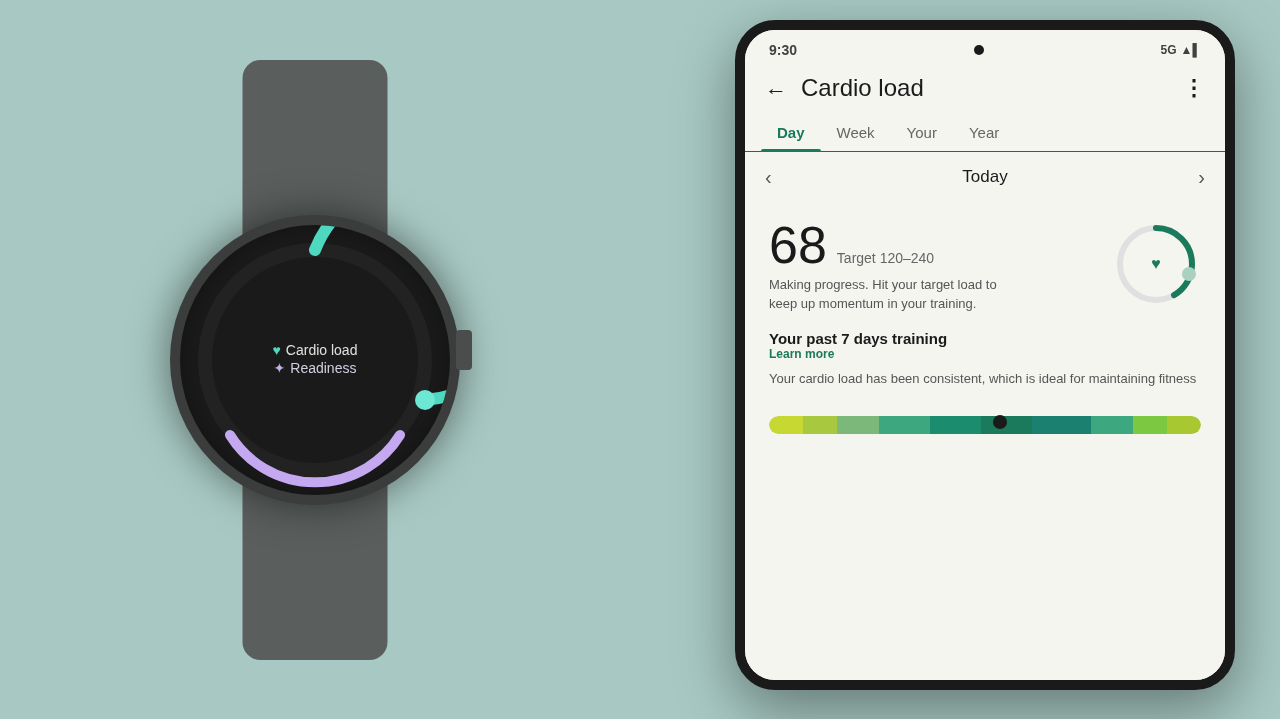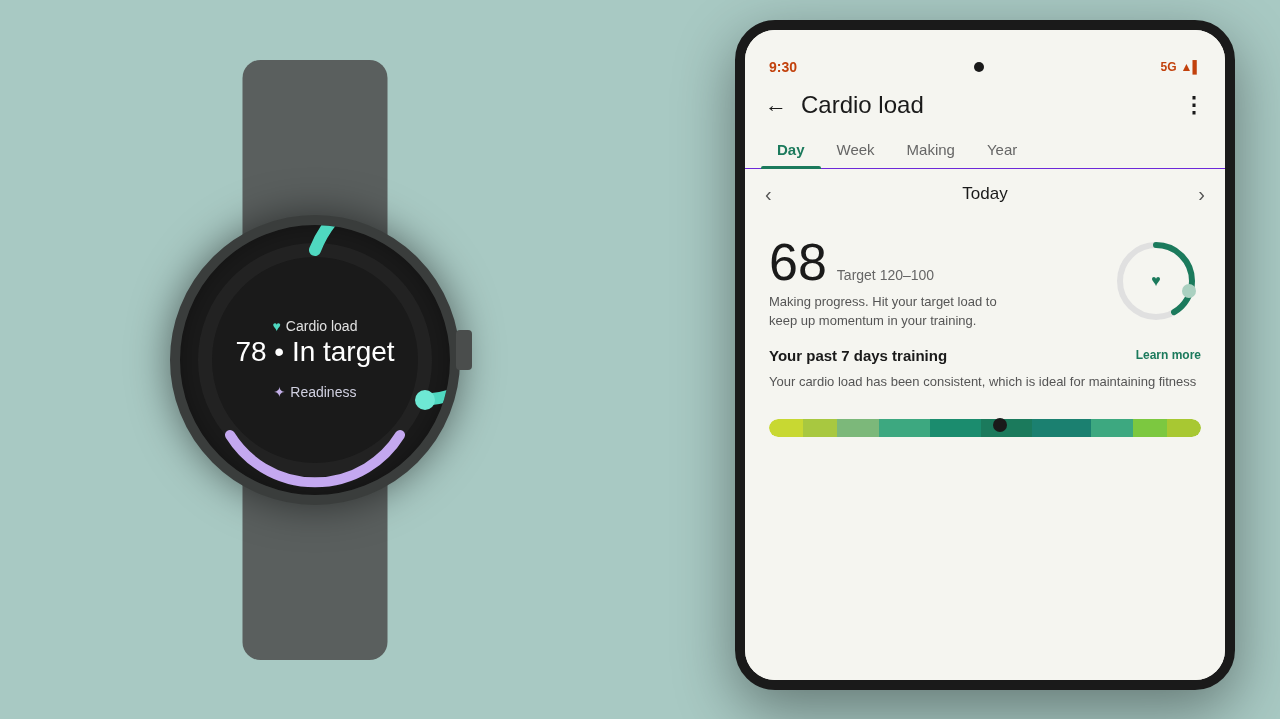--- a/index.html
+++ b/index.html
@@ -171,24 +171,24 @@
       height: 100%;
       background: #f5f5f0;
       overflow: hidden;
     }
 
     
     .status-bar {
       display: flex;
       justify-content: space-between;
       align-items: center;
-      padding: 29px 24px 8px;
+      padding: 12px 24px 8px;
       font-size: 13px;
       font-weight: 600;
-      color: #c2410c;
+      color: #404040;
       position: relative;
     }
 
     .status-time {
       font-size: 14px;
       font-weight: 600;
     }
 
     .status-camera {
       width: 10px;
@@ -341,24 +341,25 @@
     }
 
     .circular-progress svg {
       width: 90px;
       height: 90px;
     }
 
     
     .section-header {
       display: flex;
-      align-items: center;
+      align-items: flex-start;
       justify-content: space-between;
       margin-top: 16px;
       margin-bottom: 8px;
+      flex-direction: column;
     }
 
     .section-title {
       font-size: 15px;
       font-weight: 700;
       color: #1a1a1a;
     }
 
     .learn-more-link {
       font-size: 12px;
@@ -445,21 +446,20 @@
           <circle cx="245" cy="175" r="10" fill="#6ee8d4"></circle>
 
           <path d="M 50 210 A 100 100 0 0 0 220 210" fill="none" stroke="#c4a8f0" stroke-width="10" stroke-linecap="round"></path>
         </svg>
 
         <div class="watch-text-content">
           <div class="watch-cardio-label">
             <span class="heart-icon-watch">♥</span>
             <span>Cardio load</span>
           </div>
-          <div class="watch-cardio-value">78 • In target</div>
           <div class="watch-readiness-label">
             <span class="run-icon-watch">✦</span>
             <span>Readiness</span>
           </div>
         </div>
       </div>
     </div>
   </div>
 
   <div class="phone-container">
@@ -484,39 +484,39 @@
         </div>
 
         <div class="tabs-container">
           <div class="tab-item active">
             <span>Day</span>
           </div>
           <div class="tab-item">
             <span>Week</span>
           </div>
           <div class="tab-item">
-            <span>Making</span>
+            <span>Your</span>
           </div>
           <div class="tab-item">
             <span>Year</span>
           </div>
         </div>
 
         <div class="date-nav">
           <span class="date-arrow">‹</span>
           <span class="date-label">Today</span>
           <span class="date-arrow">›</span>
         </div>
 
         <div class="content-area">
           <div class="metric-row">
             <div class="metric-left">
               <div class="metric-number-row">
                 <span class="metric-big-number">68</span>
-                <span class="metric-target">Target 120–100</span>
+                <span class="metric-target">Target 120–240</span>
               </div>
               <div class="metric-description">Making progress. Hit your target load to keep up momentum in your training.</div>
             </div>
 
             <div class="circular-progress">
               <svg viewBox="0 0 90 90">
                 <circle cx="45" cy="45" r="36" fill="none" stroke="#e0e0e0" stroke-width="6"></circle>
                 <circle cx="45" cy="45" r="36" fill="none" stroke="#1b7a5c" stroke-width="6" stroke-dasharray="150 226" stroke-dashoffset="56" stroke-linecap="round" transform="rotate(-90 45 45)"></circle>
 
                 <circle cx="78" cy="55" r="7" fill="#aad0c0"></circle>

